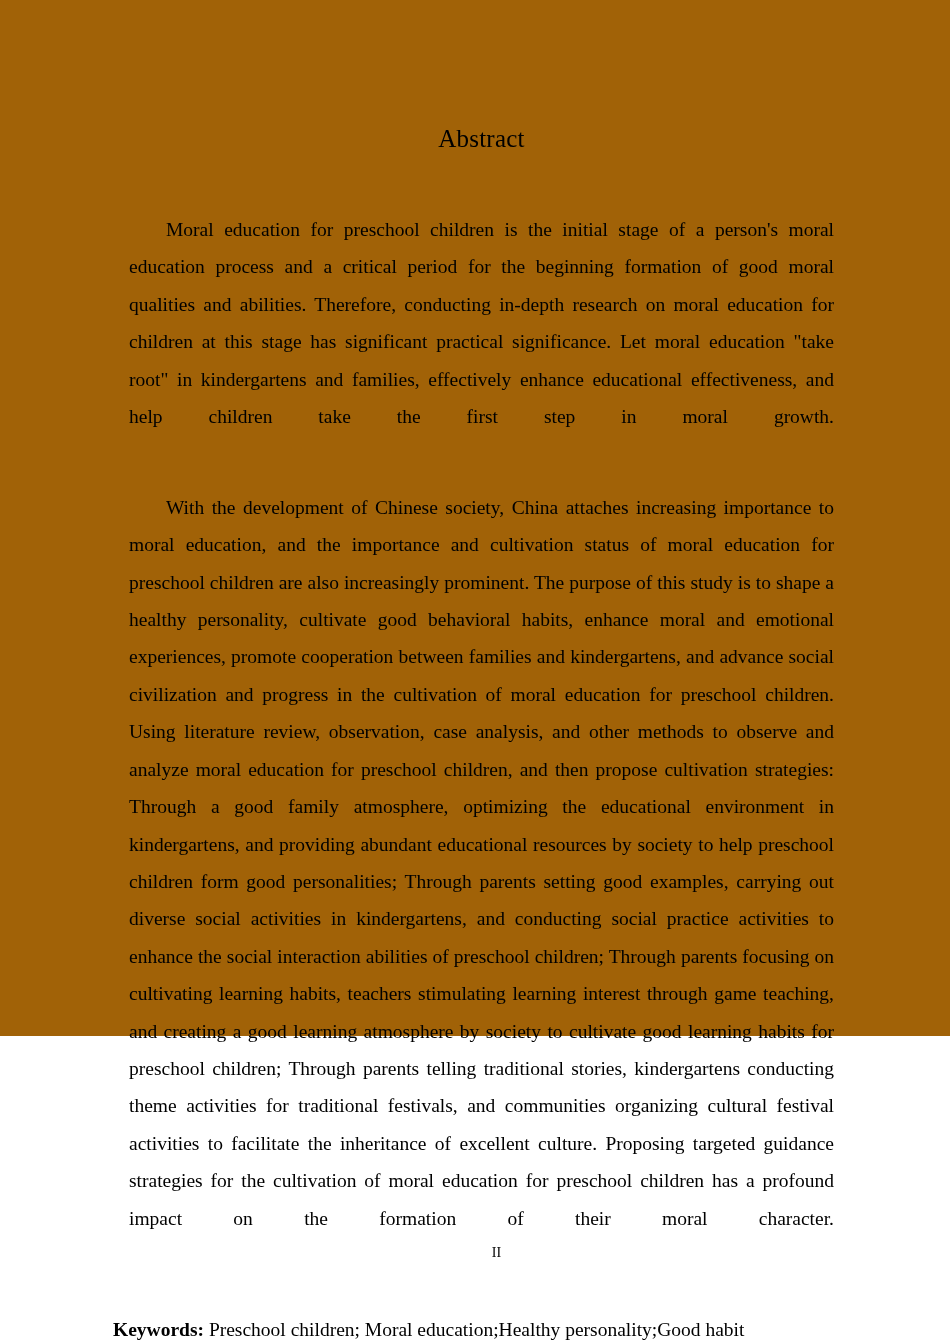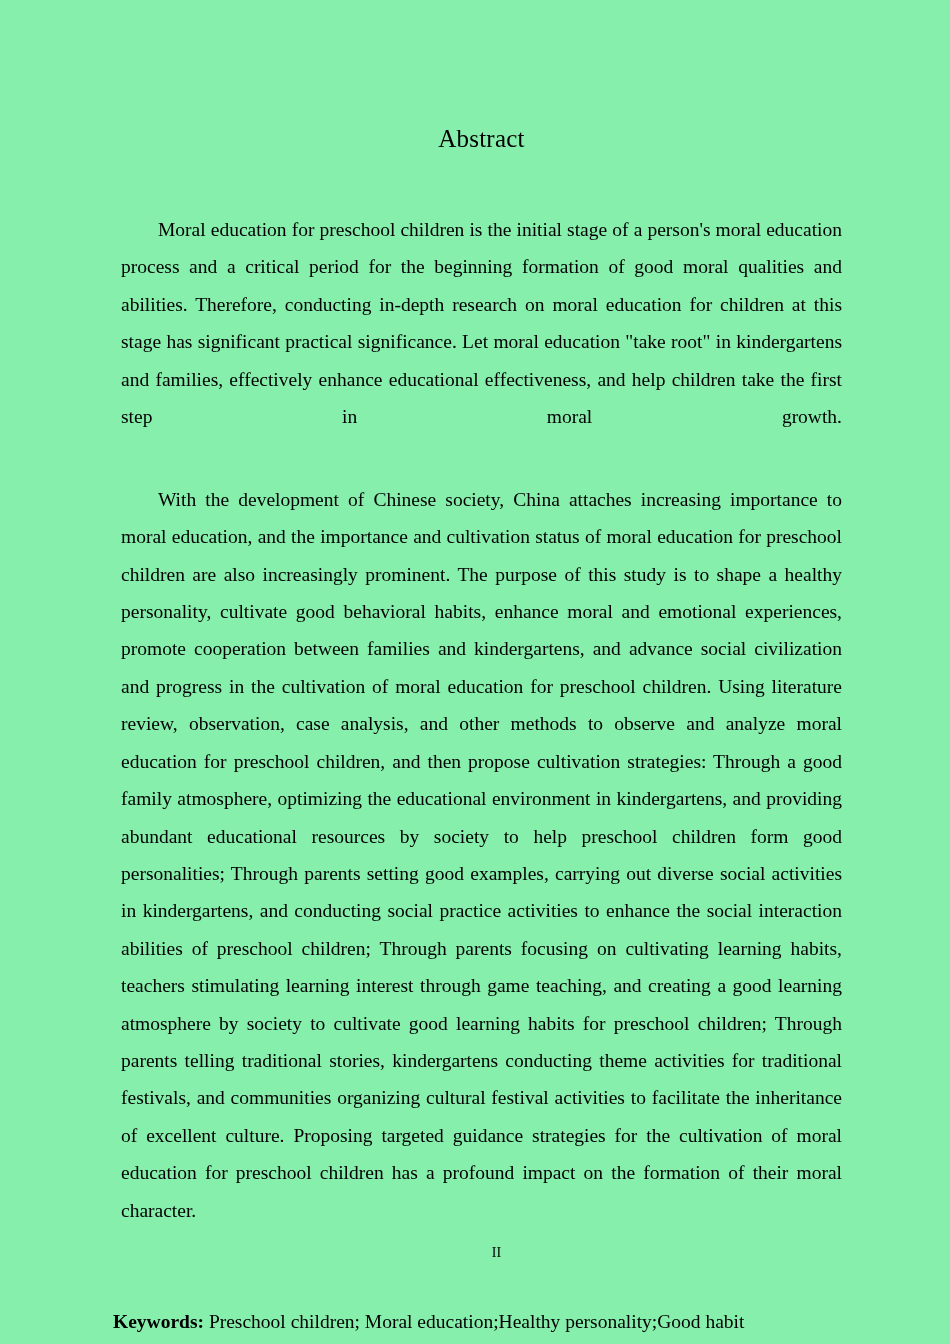--- a/index.html
+++ b/index.html
@@ -11,22 +11,22 @@
     height: 1344px;
     background: #ffffff;
     font-family: "Liberation Serif", "DejaVu Serif", serif;
     color: #000000;
     -webkit-font-smoothing: antialiased;
     overflow: hidden;
   }
   .page {
     position: relative;
     width: 950px;
-    height: 1344px;
-    background: #86efac;
+    height: 1036px;
+    background: #a16207;
     box-sizing: border-box;
   }
   .content {
     position: absolute;
     left: 113px;
     top: 0;
     width: 737px;
   }
   .doc-title {
     text-align: center;
@@ -34,21 +34,21 @@
     font-weight: normal;
     line-height: 1.2;
     margin: 0;
     padding-top: 124px;
     letter-spacing: 0.2px;
   }
   .body-block {
     margin-top: 57px;
   }
   p.para {
-    margin: 8px;
+    margin: 16px;
     font-size: 19.5px;
     line-height: 37.4px;
     text-align: justify;
     text-justify: inter-word;
     text-indent: 37px;
     word-spacing: 0px;
     hyphens: none;
   }
   
   p.para::after {

